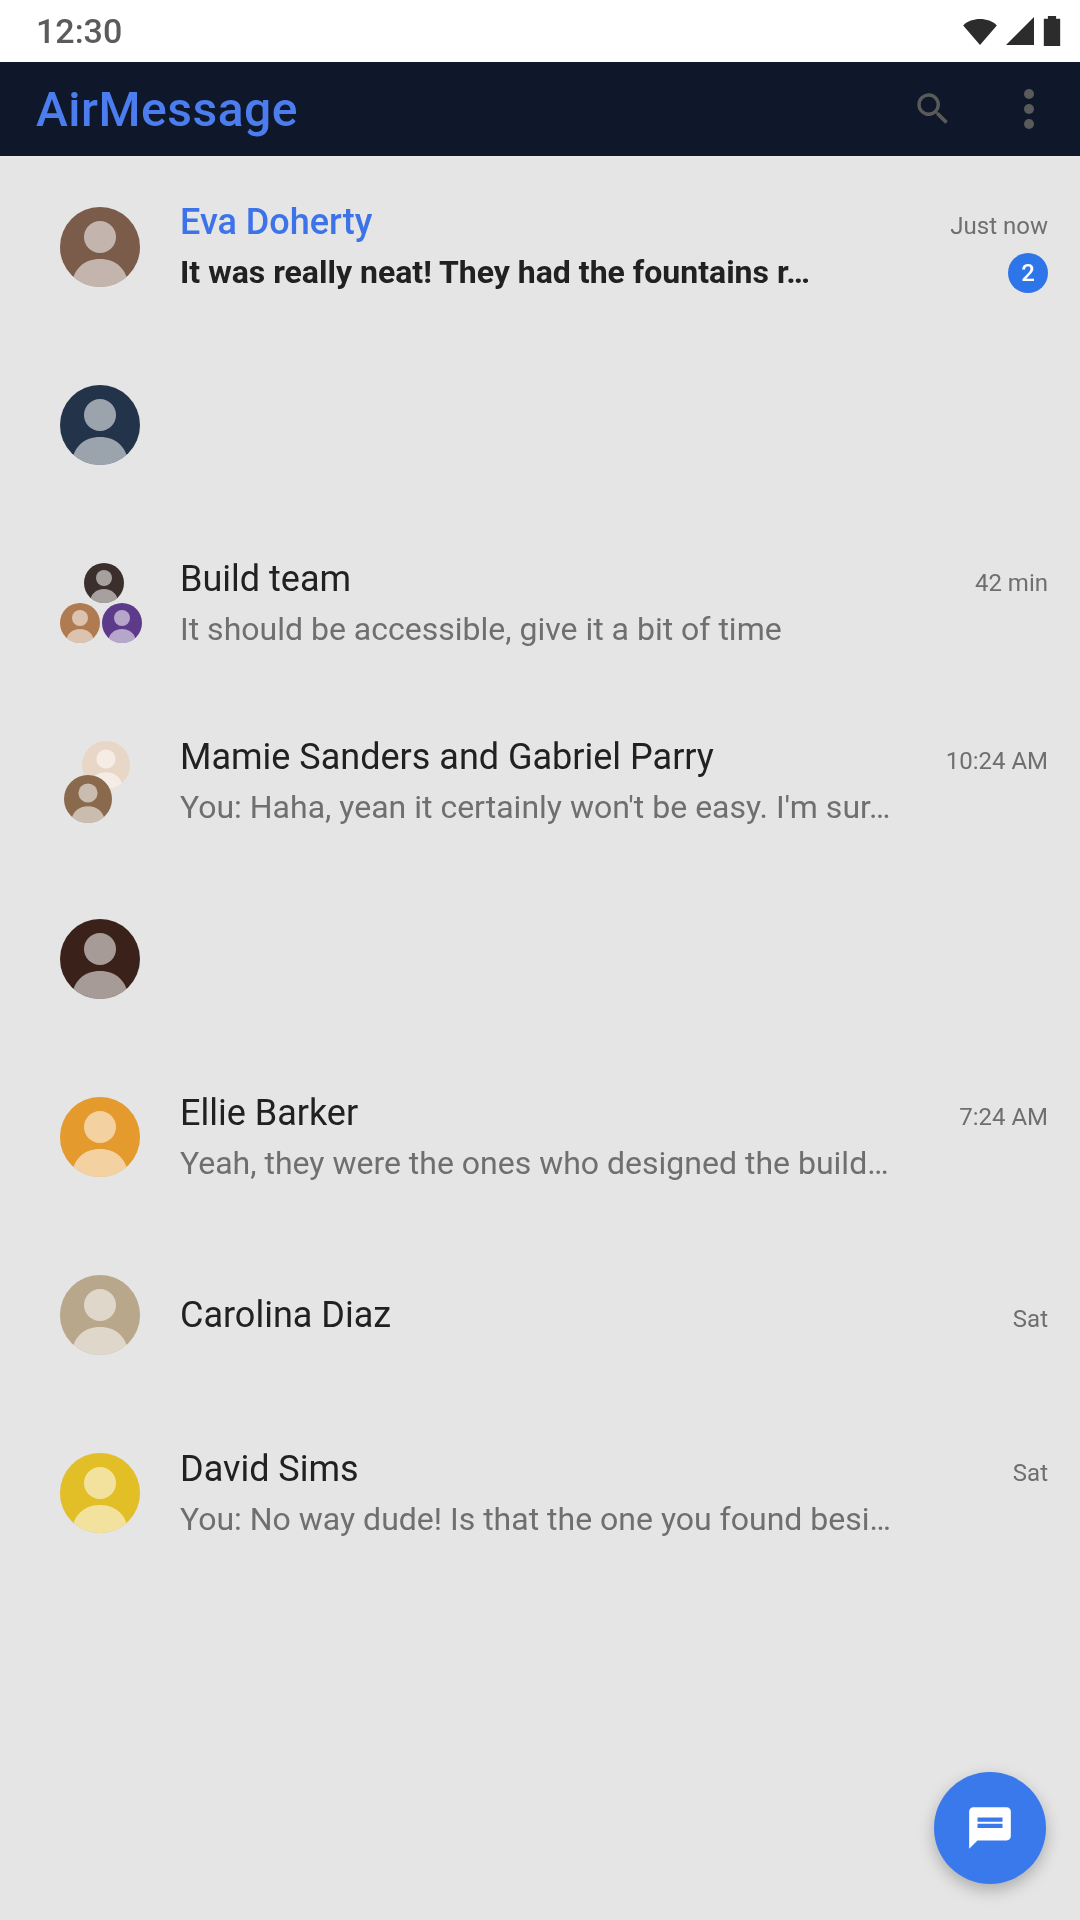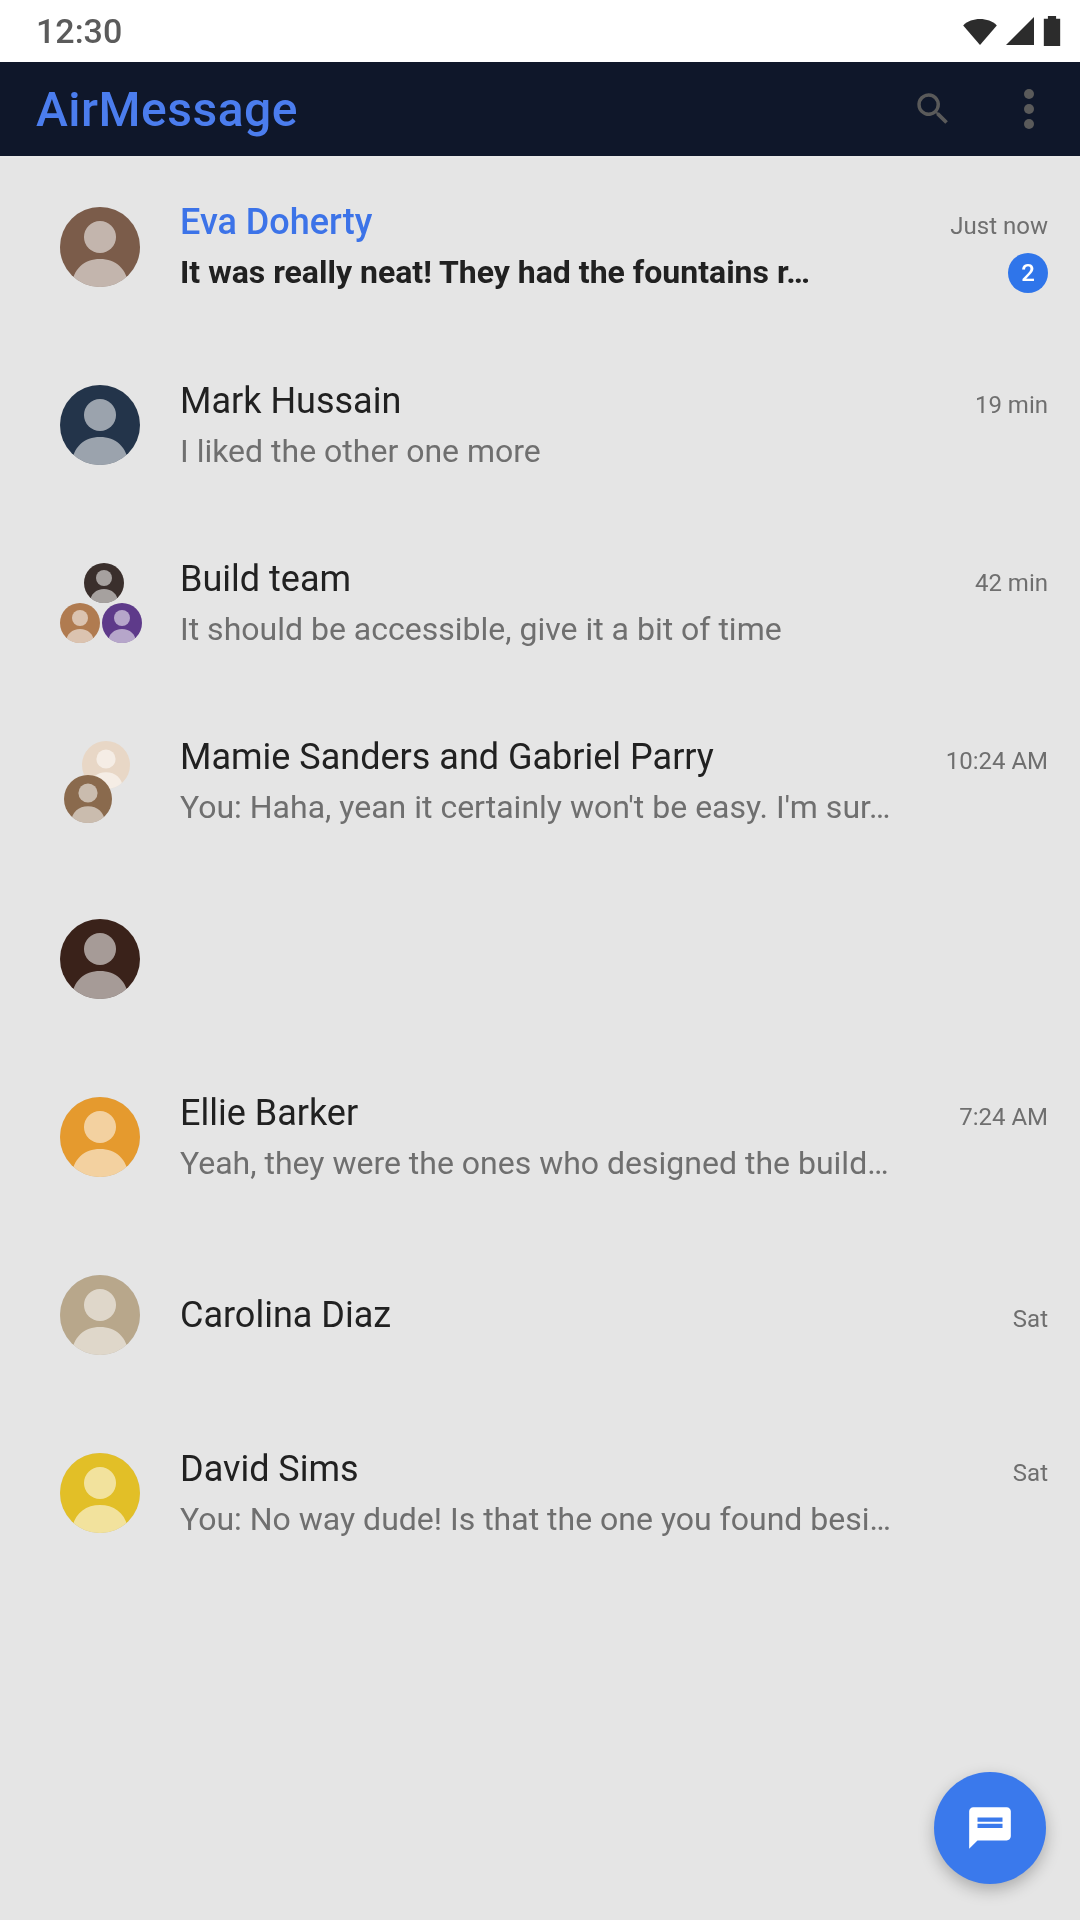--- a/index.html
+++ b/index.html
@@ -244,29 +244,20 @@
     <div class="row">
       <div class="avatar-wrap">
         <div class="avatar">
           <svg viewBox="0 0 40 40">
             <rect width="40" height="40" fill="#23344a"></rect>
             <circle cx="20" cy="15" r="8" fill="rgba(255,255,255,0.55)"></circle>
             <path d="M6 40c0-9 6.3-14 14-14s14 5 14 14z" fill="rgba(255,255,255,0.55)"></path>
           </svg>
         </div>
       </div>
-      <div class="content">
-        <div class="line1">
-          <div class="name">Mark Hussain</div>
-          <div class="time">19 min</div>
-        </div>
-        <div class="preview">
-          <div class="preview-text">I liked the other one more</div>
-        </div>
-      </div>
     </div>
     <div class="row">
       <div class="avatar-wrap">
         <div class="avatar-group three">
           <div class="bubble"><svg viewBox="0 0 40 40">
               <rect width="40" height="40" fill="#3a2f2c"></rect>
               <circle cx="20" cy="15" r="8" fill="rgba(255,255,255,0.55)"></circle>
               <path d="M6 40c0-9 6.3-14 14-14s14 5 14 14z" fill="rgba(255,255,255,0.55)"></path>
             </svg></div>
           <div class="bubble"><svg viewBox="0 0 40 40">

